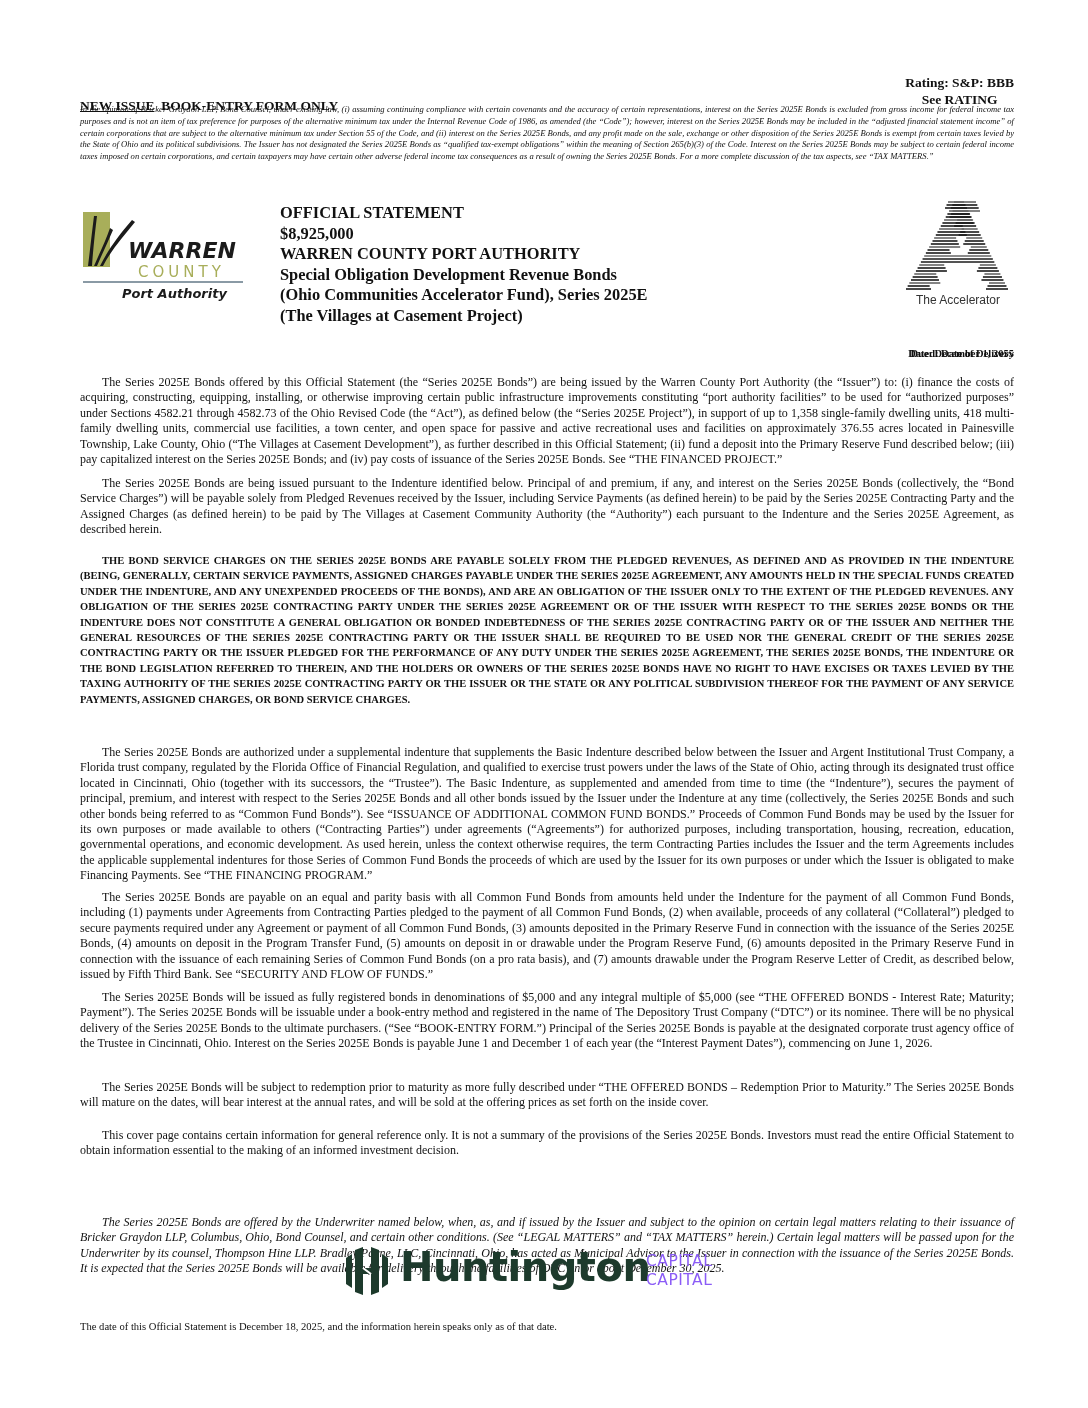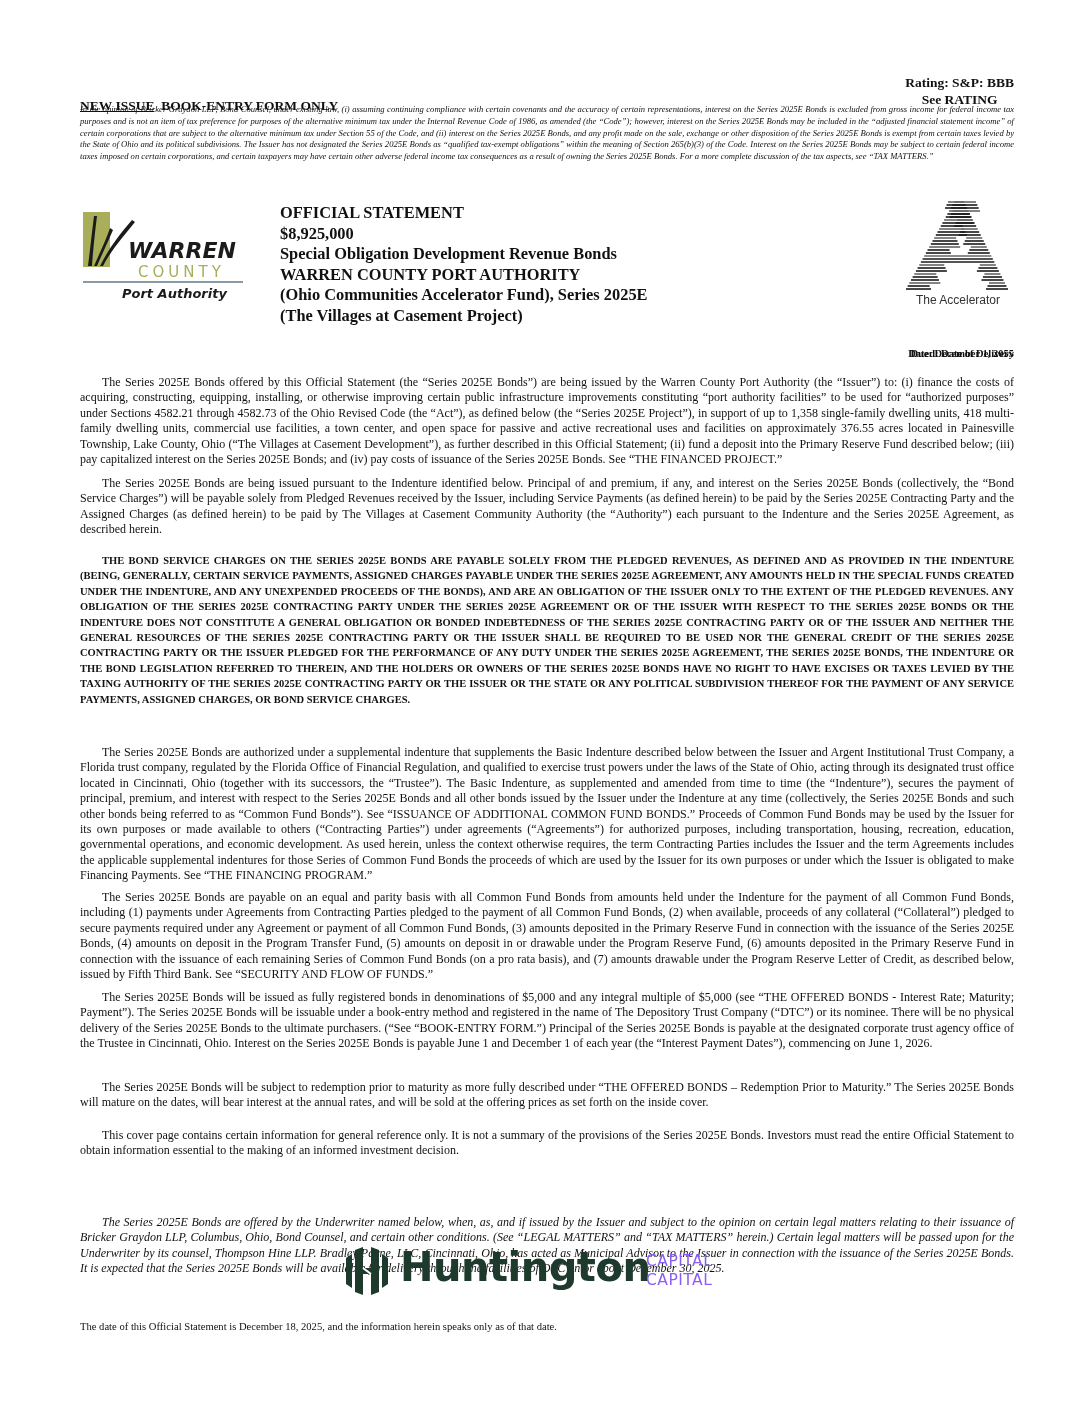--- a/index.html
+++ b/index.html
@@ -57,22 +57,22 @@
       <path d="M20 56 C28 40 38 26 52 10 L55 12 C42 28 30 42 23 56 Z" fill="#1b1b1b"></path>
       <text x="48" y="48" font-family="DejaVu Sans, sans-serif" font-weight="bold" font-style="italic" font-size="22" fill="#1b1b1b">WARREN</text>
       <text x="58" y="67" font-family="DejaVu Sans, sans-serif" font-size="15" letter-spacing="4" fill="#a8ae5a">COUNTY</text>
       <rect x="3" y="71" width="160" height="2" fill="#8a9aa5"></rect>
       <text x="42" y="88" font-family="DejaVu Sans, sans-serif" font-weight="bold" font-style="italic" font-size="13" fill="#1b1b1b">Port Authority</text>
     </svg>
 
     <div class="title">
       <div>OFFICIAL STATEMENT</div>
       <div>$8,925,000</div>
+      <div>WARREN COUNTY PORT AUTHORITY</div>
       <div>Special Obligation Development Revenue Bonds</div>
-      <div>WARREN COUNTY PORT AUTHORITY</div>
       <div>(Ohio Communities Accelerator Fund), Series 2025E</div>
       <div>(The Villages at Casement Project)</div>
     </div>
 
     <svg class="logo-acc" viewBox="0 0 112 112" id="acc-svg">
       <g id="acc-lines">
           <line x1="52" x2="74" y1="4" y2="4" stroke="#666" stroke-width="1.6"></line>
           <line x1="46" x2="62" y1="4" y2="4" stroke="#666" stroke-width="1.6"></line>
           <line x1="50.3448275862069" x2="75.34482758620689" y1="7" y2="7" stroke="#1b1b1b" stroke-width="1.6"></line>
           <line x1="44.51724137931034" x2="63.51724137931034" y1="7" y2="7" stroke="#1b1b1b" stroke-width="1.6"></line>

